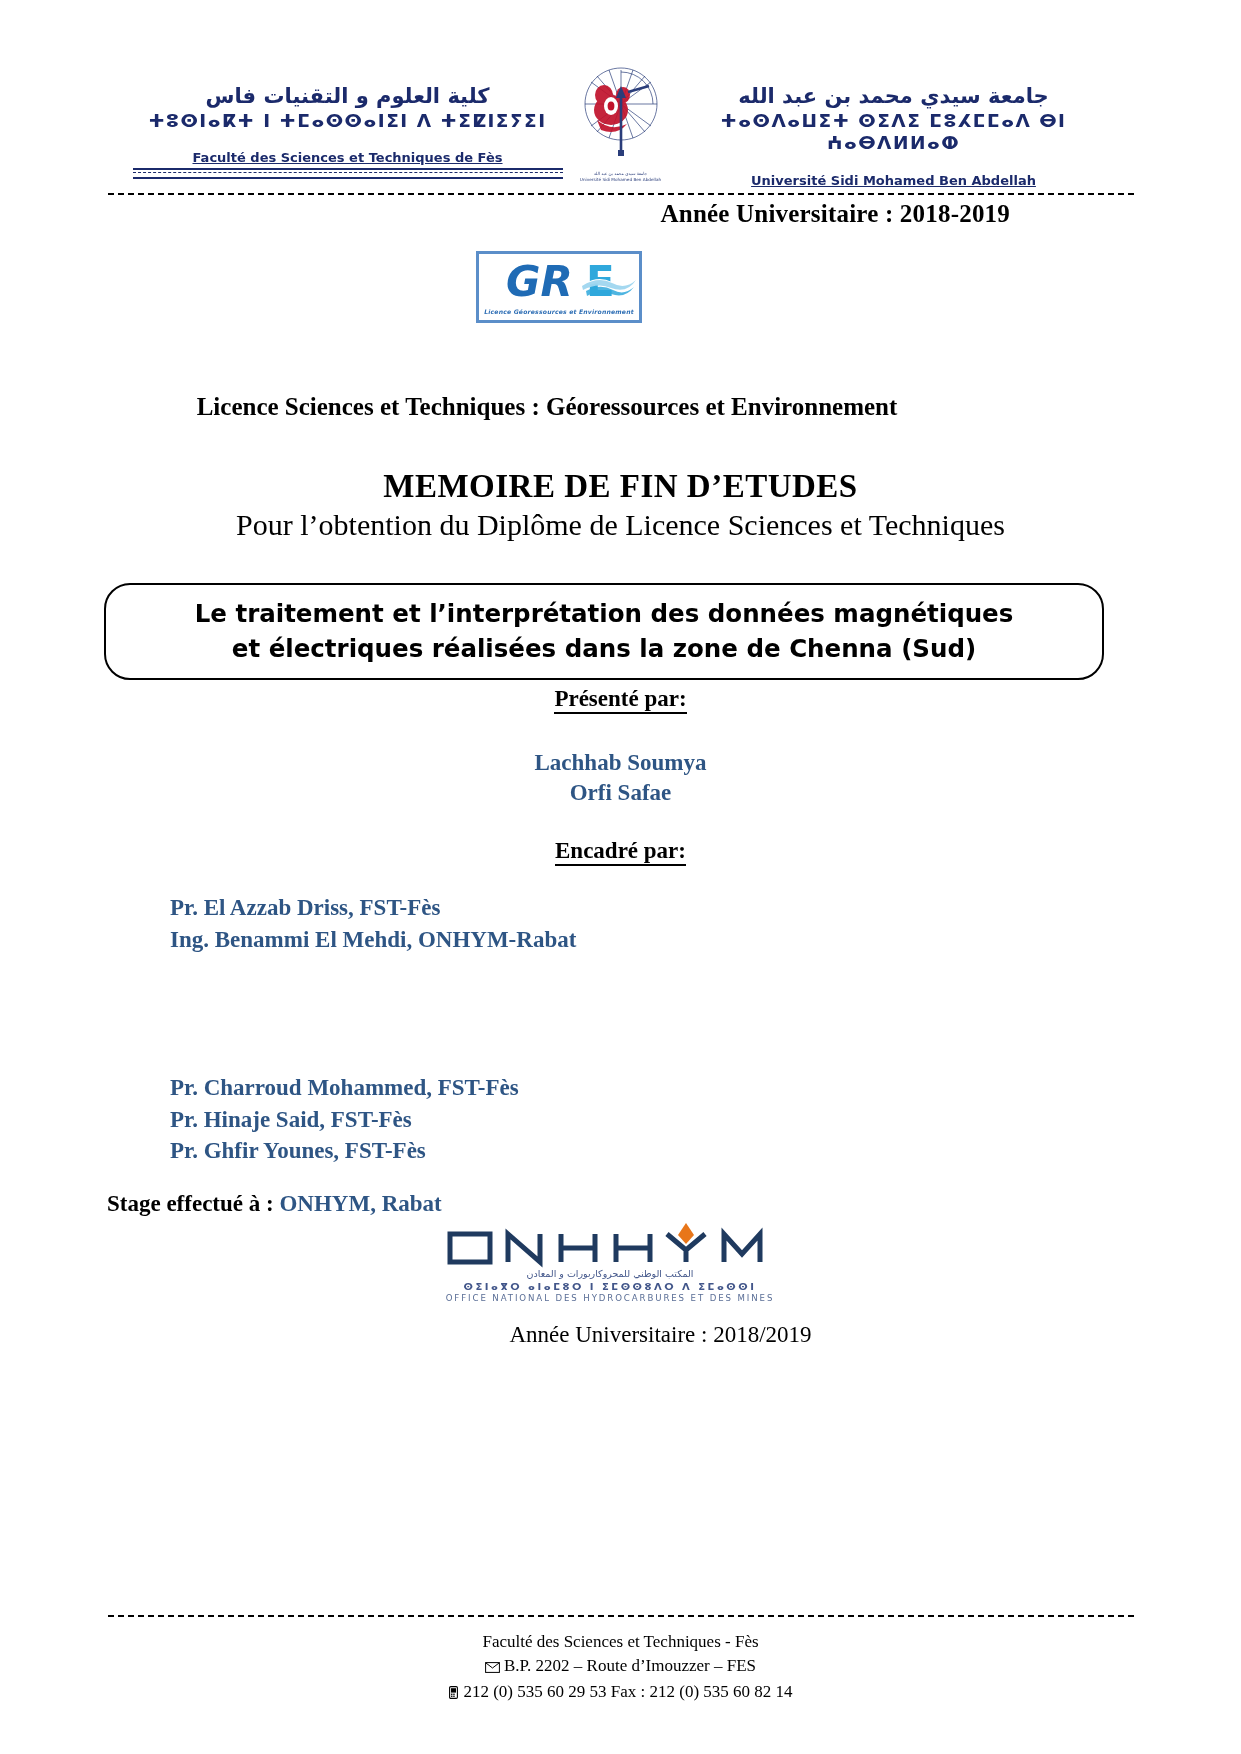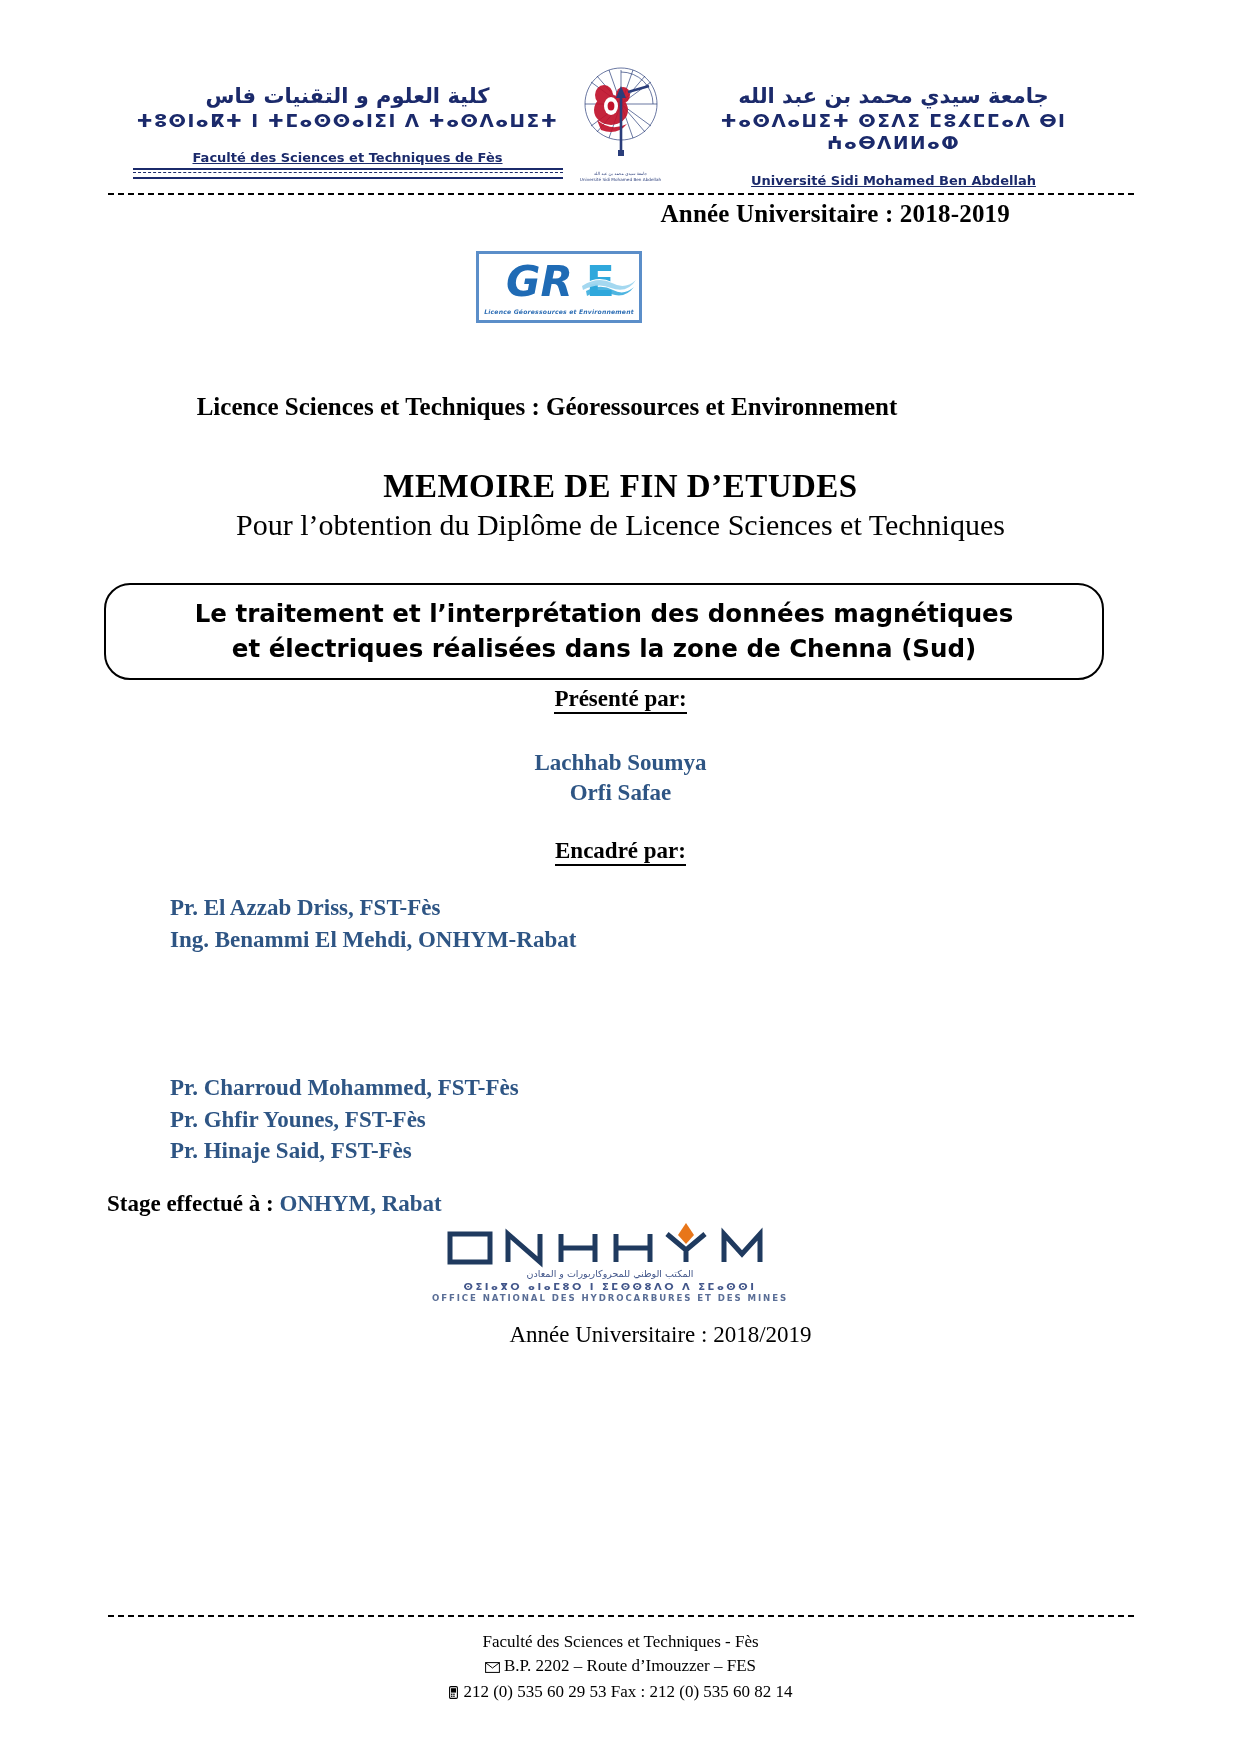--- a/index.html
+++ b/index.html
@@ -291,21 +291,21 @@
     letter-spacing: 2.5px;
     line-height: 1.3;
     color: #42568a;
     font-weight: bold;
   }
   .onhym-fr {
     font-size: 8.6px;
     letter-spacing: 1.9px;
     line-height: 1.3;
     color: #5a6e96;
-    font-weight: bold;
+    font-weight: normal;
   }
 
   .annee-bottom {
     position: absolute;
     top: 1322px;
     left: 0;
     width: 1241px;
     text-align: center;
     font-size: 23px;
     margin-left: 40px;
@@ -330,21 +330,21 @@
 </style>
 </head>
 <body>
 
 <div class="page">
 
   <div class="header">
 
     <div class="head-block head-left">
       <div class="head-ar">كلية العلوم و التقنيات فاس</div>
-      <div class="head-tif">ⵜⵓⵙⵏⴰⴽⵜ ⵏ ⵜⵎⴰⵙⵙⴰⵏⵉⵏ ⴷ ⵜⴰⵙⴷⴰⵡⵉⵜ</div>
+      <div class="head-tif">ⵜⵓⵙⵏⴰⴽⵜ ⵏ ⵜⵎⴰⵙⵙⴰⵏⵉⵏ ⴷ ⵜⵉⵇⵏⵉⵢⵉⵏ</div>
       <div class="head-fr">Faculté des Sciences et Techniques de Fès</div>
       <div class="head-rule">
         <div class="head-rule-inner"></div>
       </div>
     </div>
 
     <div class="crest">
       <svg width="100" height="108" viewBox="0 0 100 108" aria-hidden="true">
         <g stroke="#2a3d7a" fill="none" stroke-width="0.7">
           <path d="M50 6 C30 6 14 22 14 42 C14 62 30 78 50 78 C70 78 86 62 86 42 C86 22 70 6 50 6 Z"></path>
@@ -425,22 +425,22 @@
   <div class="u-head encadre-par">
     <span>Encadré par:</span>
   </div>
   <div class="names-left supervisors blue">
     <div>Pr. El Azzab Driss, FST-Fès</div>
     <div>Ing. Benammi El Mehdi, ONHYM-Rabat</div>
   </div>
 
   <div class="names-left jury-members blue">
     <div>Pr. Charroud Mohammed, FST-Fès</div>
+    <div>Pr. Hinaje Said, FST-Fès</div>
     <div>Pr. Ghfir Younes, FST-Fès</div>
-    <div>Pr. Hinaje Said, FST-Fès</div>
   </div>
 
   <div class="stage">
     <span>Stage effectué à : </span><span class="blue">ONHYM, Rabat</span>
   </div>
 
   <div class="onhym">
     <div class="onhym-word">
       <svg width="330" height="46" viewBox="0 0 330 46" aria-hidden="true">
         <g stroke="#1f3a5f" stroke-width="5" fill="none">

